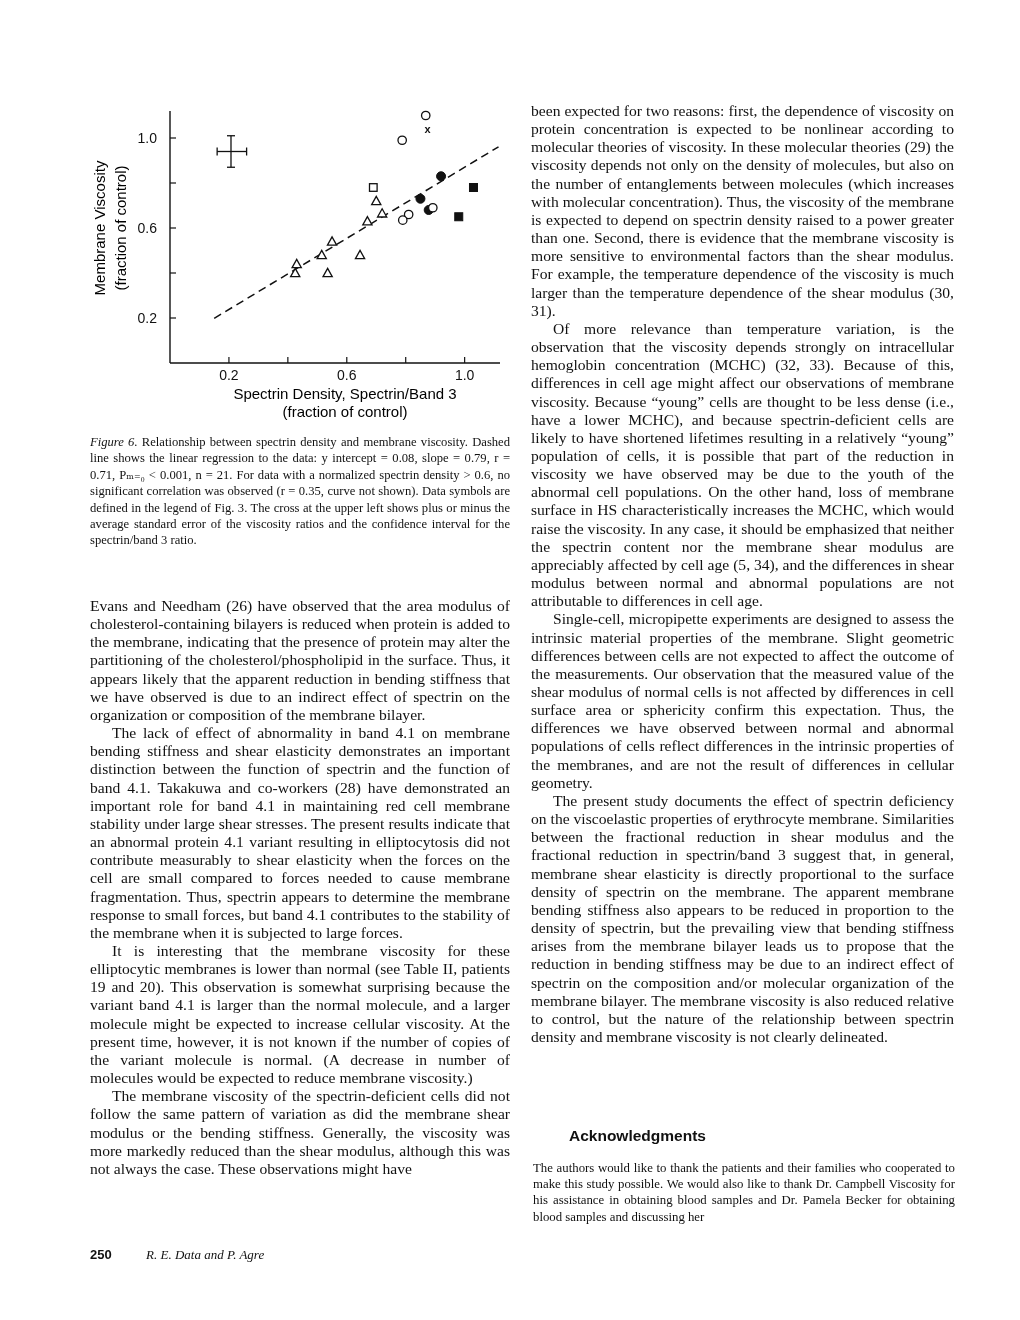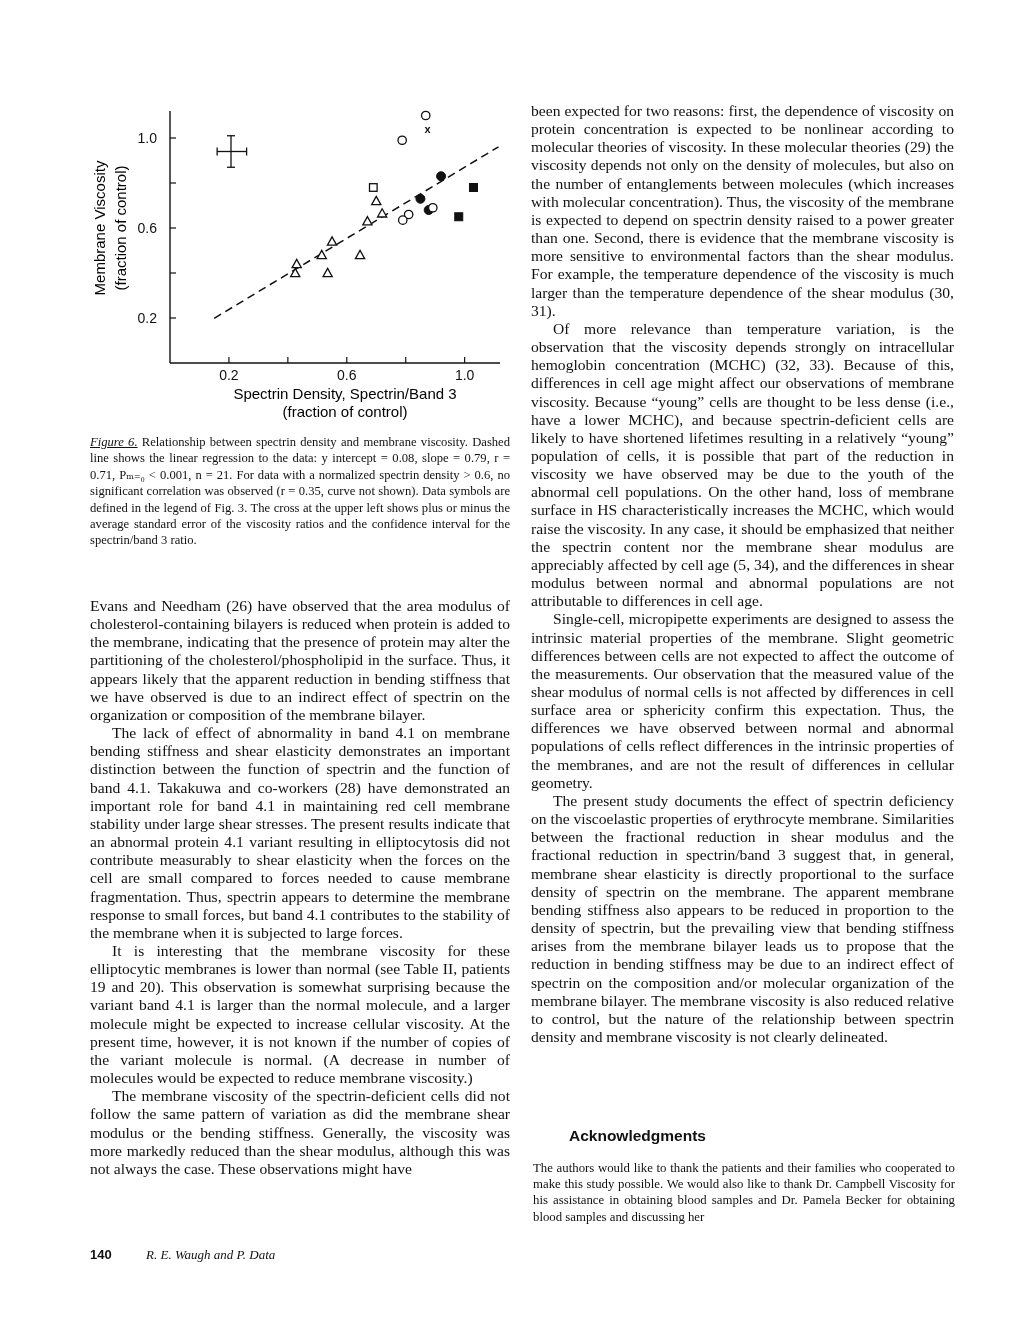--- a/index.html
+++ b/index.html
@@ -4,21 +4,21 @@
 <style>
   html, body { margin: 0; padding: 0; background: #ffffff; }
   body { width: 1020px; height: 1320px; position: relative; overflow: hidden; color: #111; }
   .serif { font-family: "Liberation Serif", "DejaVu Serif", serif; }
   .sans { font-family: "Liberation Sans", "DejaVu Sans", sans-serif; }
 
   #figure { position: absolute; left: 80px; top: 80px; width: 440px; height: 345px; }
   #figure svg { position: absolute; left: 0; top: 0; }
 
   #caption { position: absolute; left: 90px; top: 434px; width: 420px; font-size: 12.6px; line-height: 16.4px; text-align: justify; }
-  #caption .fig-label { font-style: italic; text-decoration: underline; }
+  #caption .fig-label { font-style: italic; }
 
   .col { position: absolute; font-size: 15.6px; line-height: 18.15px; text-align: justify; hyphens: manual; }
   #left-col { left: 90px; top: 597px; width: 420px; }
   #right-col { left: 531px; top: 102px; width: 423px; }
   .col p { margin: 0; text-indent: 0; }
   .col p.indent { text-indent: 22px; }
 
   #ack-heading { position: absolute; left: 533px; top: 1127px; font-size: 15.5px; font-weight: bold; margin-left: 36px; }
   #ack-text { position: absolute; left: 533px; top: 1160px; width: 422px; font-size: 12.8px; line-height: 16.2px; text-align: justify; }
 
@@ -107,14 +107,14 @@
   <p>been expected for two reasons: first, the dependence of viscosity on protein concentration is expected to be nonlinear according to molecular theories of viscosity. In these molecular theories (29) the viscosity depends not only on the density of molecules, but also on the number of entanglements between molecules (which increases with molecular concentration). Thus, the viscosity of the membrane is expected to depend on spectrin density raised to a power greater than one. Second, there is evidence that the membrane viscosity is more sensitive to environmental factors than the shear modulus. For example, the temperature dependence of the viscosity is much larger than the temperature dependence of the shear modulus (30, 31).</p>
   <p class="indent">Of more relevance than temperature variation, is the observation that the viscosity depends strongly on intracellular hemoglobin concentration (MCHC) (32, 33). Because of this, differences in cell age might affect our observations of membrane viscosity. Because “young” cells are thought to be less dense (i.e., have a lower MCHC), and because spectrin-deficient cells are likely to have shortened lifetimes resulting in a relatively “young” population of cells, it is possible that part of the reduction in viscosity we have observed may be due to the youth of the abnormal cell populations. On the other hand, loss of membrane surface in HS characteristically increases the MCHC, which would raise the viscosity. In any case, it should be emphasized that neither the spectrin content nor the membrane shear modulus are appreciably affected by cell age (5, 34), and the differences in shear modulus between normal and abnormal populations are not attributable to differences in cell age.</p>
   <p class="indent">Single-cell, micropipette experiments are designed to assess the intrinsic material properties of the membrane. Slight geometric differences between cells are not expected to affect the outcome of the measurements. Our observation that the measured value of the shear modulus of normal cells is not affected by differences in cell surface area or sphericity confirm this expectation. Thus, the differences we have observed between normal and abnormal populations of cells reflect differences in the intrinsic properties of the membranes, and are not the result of differences in cellular geometry.</p>
   <p class="indent">The present study documents the effect of spectrin deficiency on the viscoelastic properties of erythrocyte membrane. Similarities between the fractional reduction in shear modulus and the fractional reduction in spectrin/band 3 suggest that, in general, membrane shear elasticity is directly proportional to the surface density of spectrin on the membrane. The apparent membrane bending stiffness also appears to be reduced in proportion to the density of spectrin, but the prevailing view that bending stiffness arises from the membrane bilayer leads us to propose that the reduction in bending stiffness may be due to an indirect effect of spectrin on the composition and/or molecular organization of the membrane bilayer. The membrane viscosity is also reduced relative to control, but the nature of the relationship between spectrin density and membrane viscosity is not clearly delineated.</p>
 </div>
 
 <div id="ack-heading" class="sans">Acknowledgments</div>
 <div id="ack-text" class="serif">The authors would like to thank the patients and their families who cooperated to make this study possible. We would also like to thank Dr. Campbell Viscosity for his assistance in obtaining blood samples and Dr. Pamela Becker for obtaining blood samples and discussing her</div>
 
 <div id="footer">
-  <span class="page-number sans">140</span><span class="running-head serif">R. E. Waugh and P. Data</span>
+  <span class="page-number sans">250</span><span class="running-head serif">R. E. Data and P. Agre</span>
 </div>
 
 </body></html>

